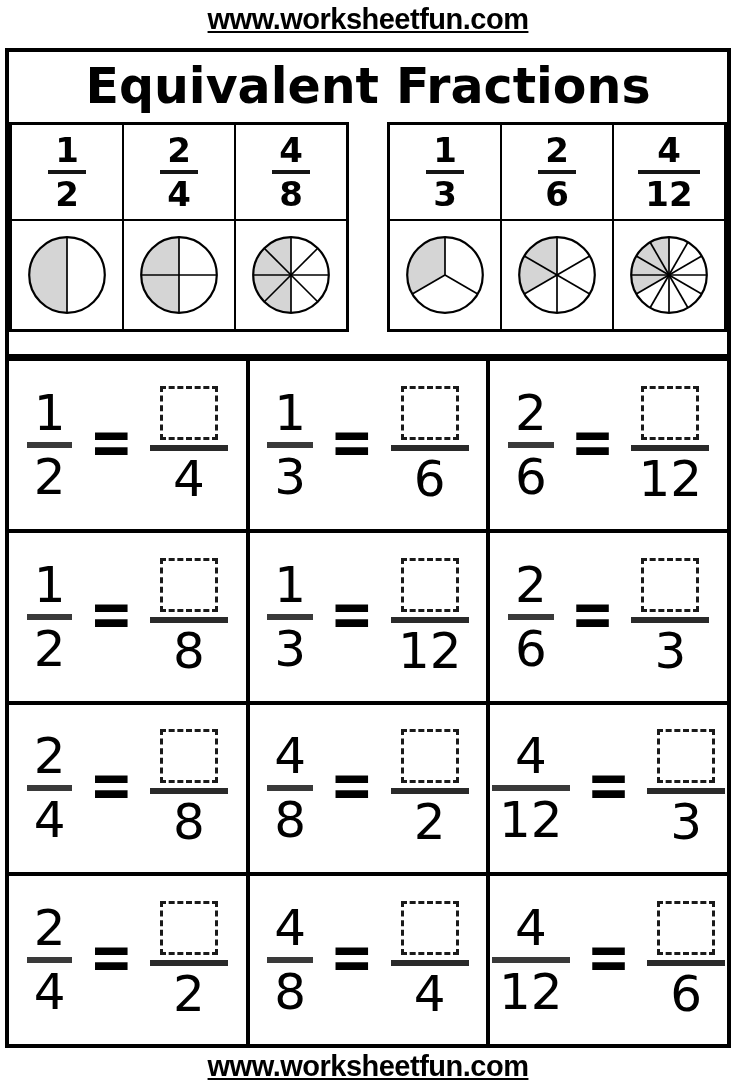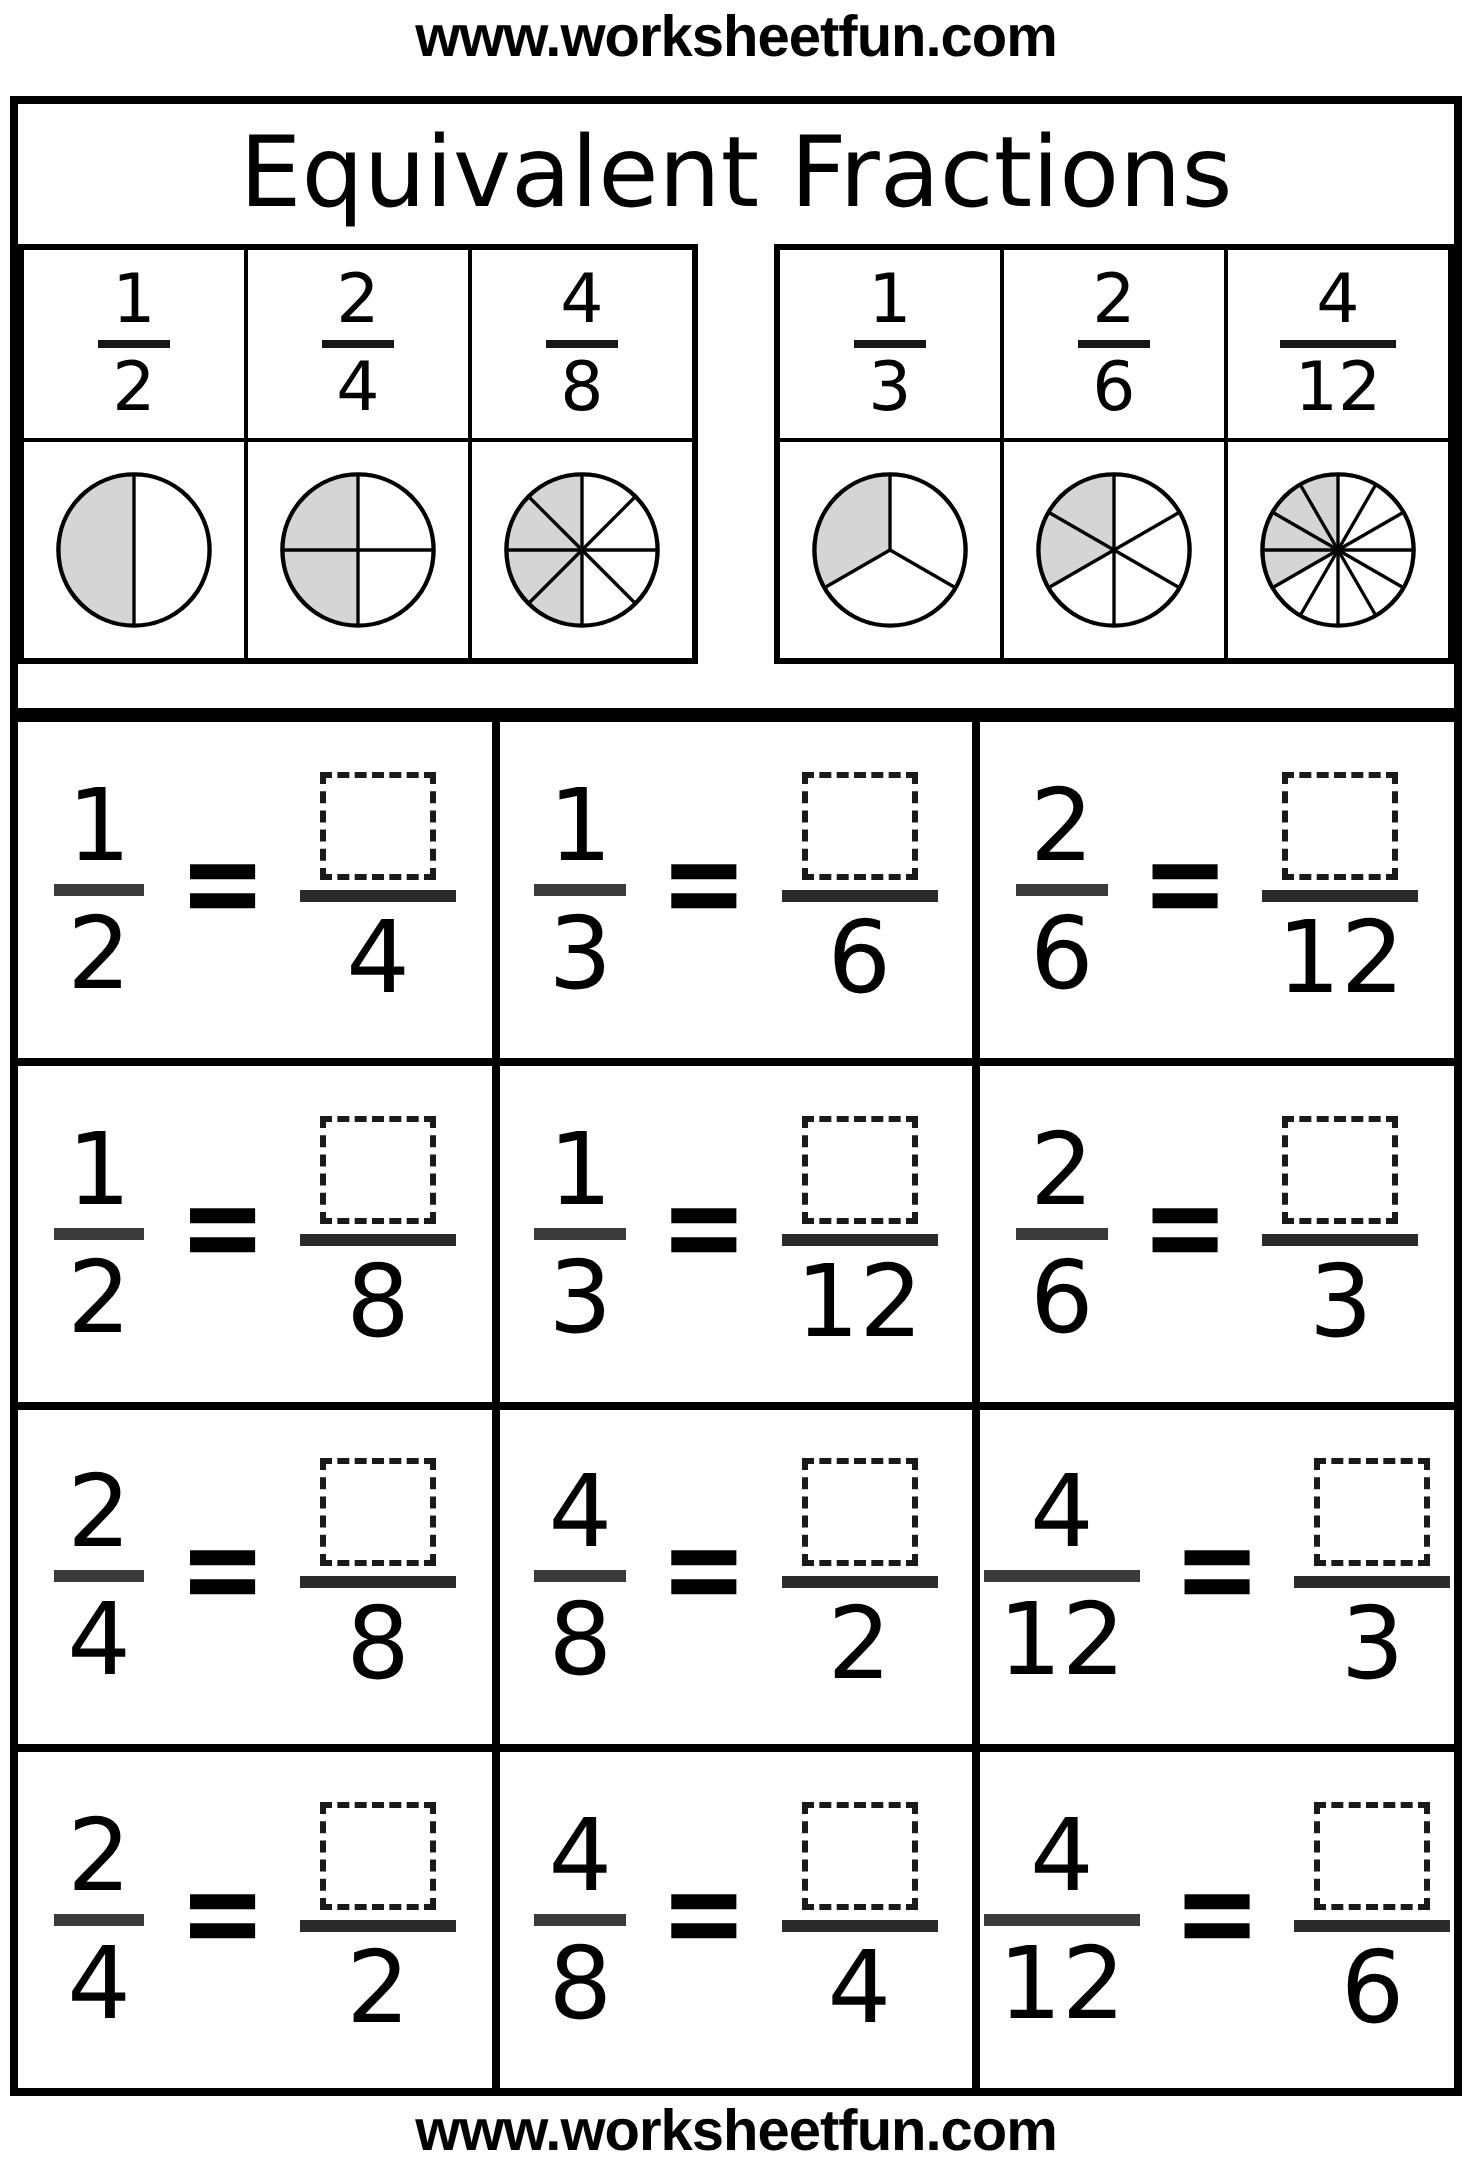--- a/index.html
+++ b/index.html
@@ -4,28 +4,29 @@
 <style>
   html,body{margin:0;padding:0;background:#fff;}
   body{
     position:relative;width:736px;height:1087px;overflow:hidden;
     font-family:"DejaVu Sans",sans-serif;color:#000;
   }
   .url{
     position:absolute;left:0;width:736px;text-align:center;
     font-family:"Liberation Sans",sans-serif;font-weight:bold;font-size:29px;
     letter-spacing:-0.5px;
+    text-decoration:underline;
   }
   .url.header{top:3px;}
   .url.footer{top:1050px;}
 
   
   .main-box{
     position:absolute;left:5px;top:48px;width:726px;height:310px;
-    border:4px solid #000;box-sizing:border-box;background:#fff;
+    border:4px solid #000;box-sizing:border-box;background:#fff;font-weight:bold;
   }
   .title{
     position:absolute;top:6px;left:0;width:100%;text-align:center;
     font-size:49px;letter-spacing:0px;white-space:nowrap;
   }
   .ref-table{
     position:absolute;top:70px;display:grid;
     grid-template-columns:repeat(3,112px);grid-template-rows:96px 110px;
     border:2px solid #000;background:#fff;
   }

